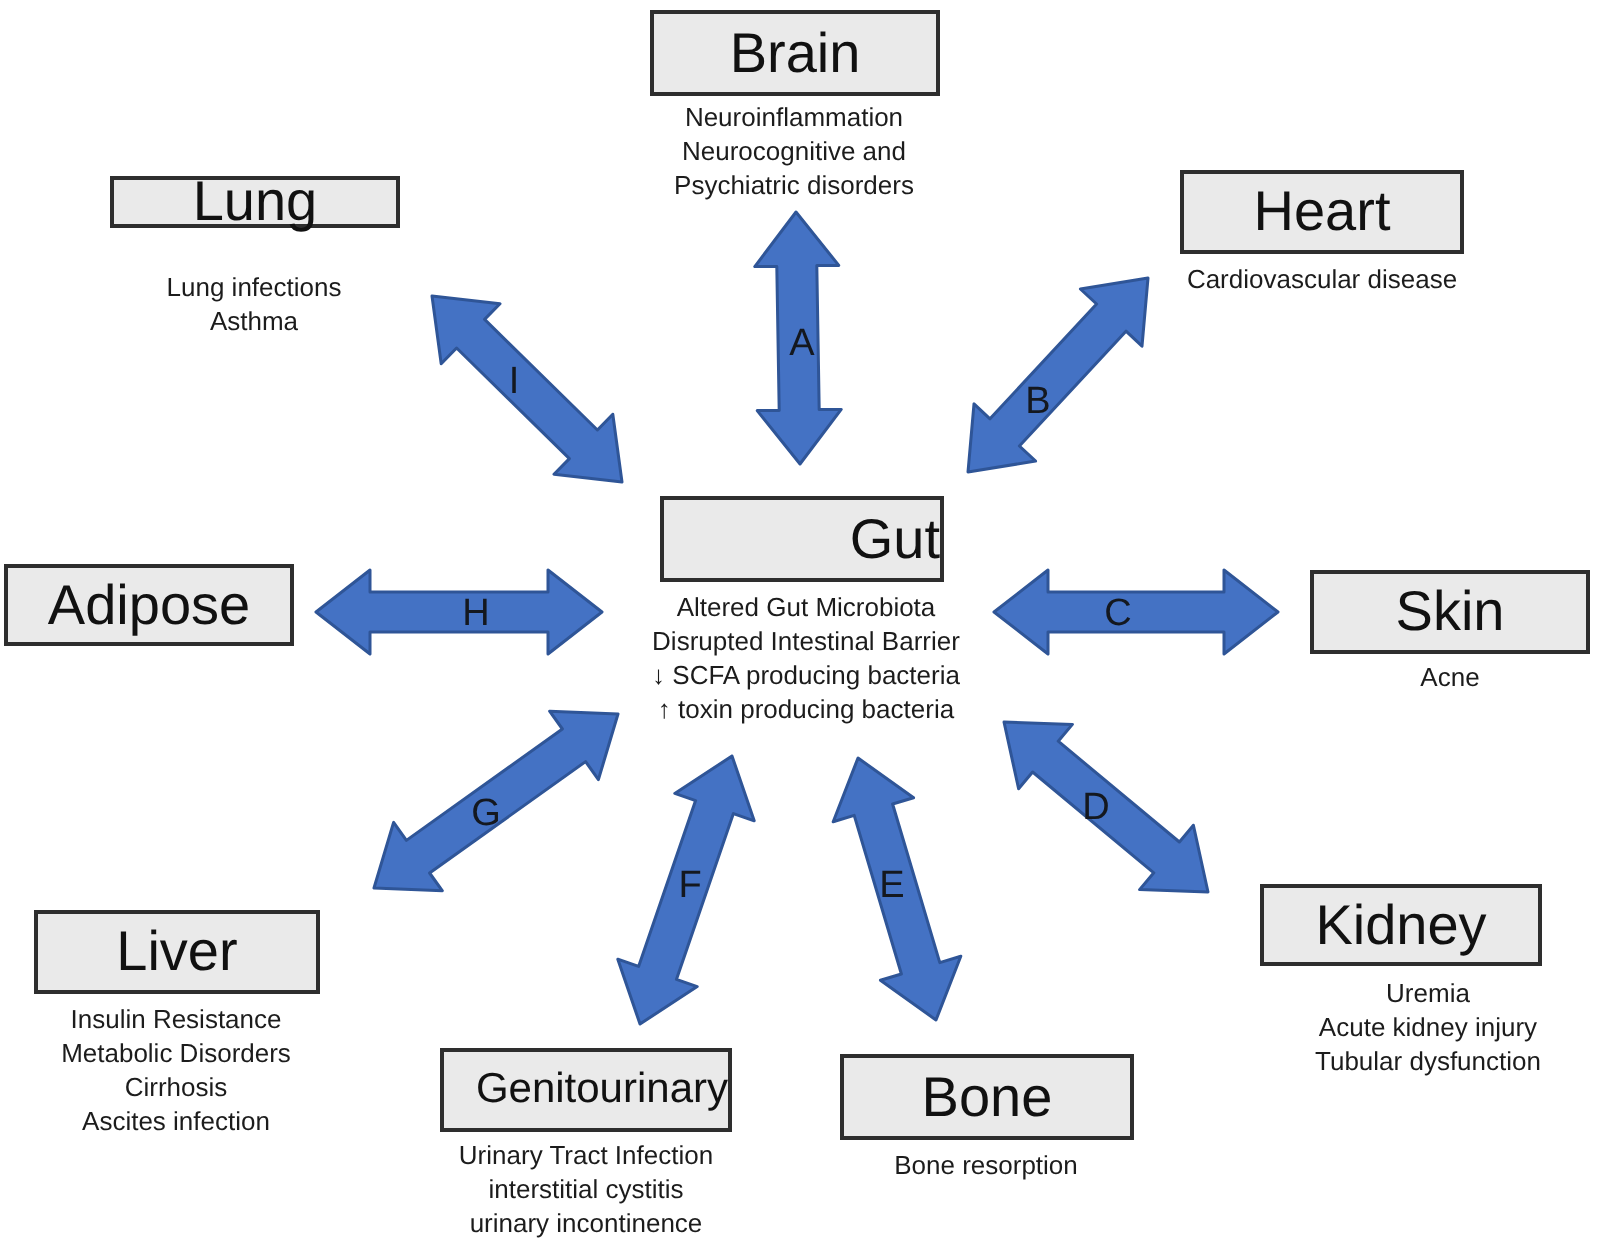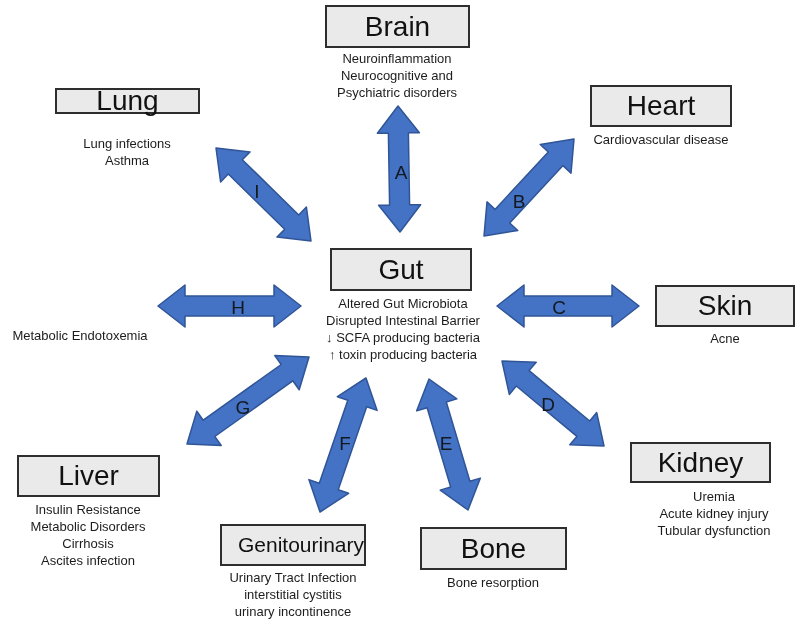--- a/index.html
+++ b/index.html
@@ -27,21 +27,21 @@
     font-size:28px;color:#111111;
     box-sizing:border-box;
   }
   .box.small-title{font-size:21px;justify-content:flex-end;}
   .sub{
     position:absolute;z-index:1;transform:translateX(-50%);
     text-align:center;font-size:13px;line-height:17px;color:var(--text);
     white-space:nowrap;
   }
   
-  .b-gut{left:330px;top:248px;width:142px;height:43px;}           .s-gut{left:403px;top:295px;}
+  .b-gut{left:330px;top:248px;width:142px;height:43px;justify-content:flex-end;}           .s-gut{left:403px;top:295px;}
   .b-brain{left:325px;top:5px;width:145px;height:43px;}           .s-brain{left:397px;top:50px;}
   .b-heart{left:590px;top:85px;width:142px;height:42px;}          .s-heart{left:661px;top:131px;}
   .b-skin{left:655px;top:285px;width:140px;height:42px;}          .s-skin{left:725px;top:330px;}
   .b-kidney{left:630px;top:442px;width:141px;height:41px;justify-content:center;}        .s-kidney{left:714px;top:488px;}
   .b-bone{left:420px;top:527px;width:147px;height:43px;}          .s-bone{left:493px;top:574px;}
   .b-genitourinary{left:220px;top:524px;width:146px;height:42px;} .s-genitourinary{left:293px;top:569px;}
   .b-liver{left:17px;top:455px;width:143px;height:42px;}          .s-liver{left:88px;top:501px;}
   .b-adipose{left:2px;top:282px;width:145px;height:41px;}         .s-adipose{left:80px;top:327px;}
   .b-lung{left:55px;top:88px;width:145px;height:26px;}            .s-lung{left:127px;top:135px;}
 </style>
@@ -150,23 +150,23 @@
   <div class="box b-liver">
     <span>Liver</span>
   </div>
   <div class="sub s-liver">
       <div>Insulin Resistance</div>
       <div>Metabolic Disorders</div>
       <div>Cirrhosis</div>
       <div>Ascites infection</div>
     </div>
 
-  <div class="sub s-adipose">
-      <div>Metabolic Endotoxemia</div>
-    </div>
+  <div class="box b-adipose">
+    <span>Adipose</span>
+  </div>
 
   <div class="box b-lung">
     <span>Lung</span>
   </div>
   <div class="sub s-lung">
       <div>Lung infections</div>
       <div>Asthma</div>
     </div>
 
 </div>

